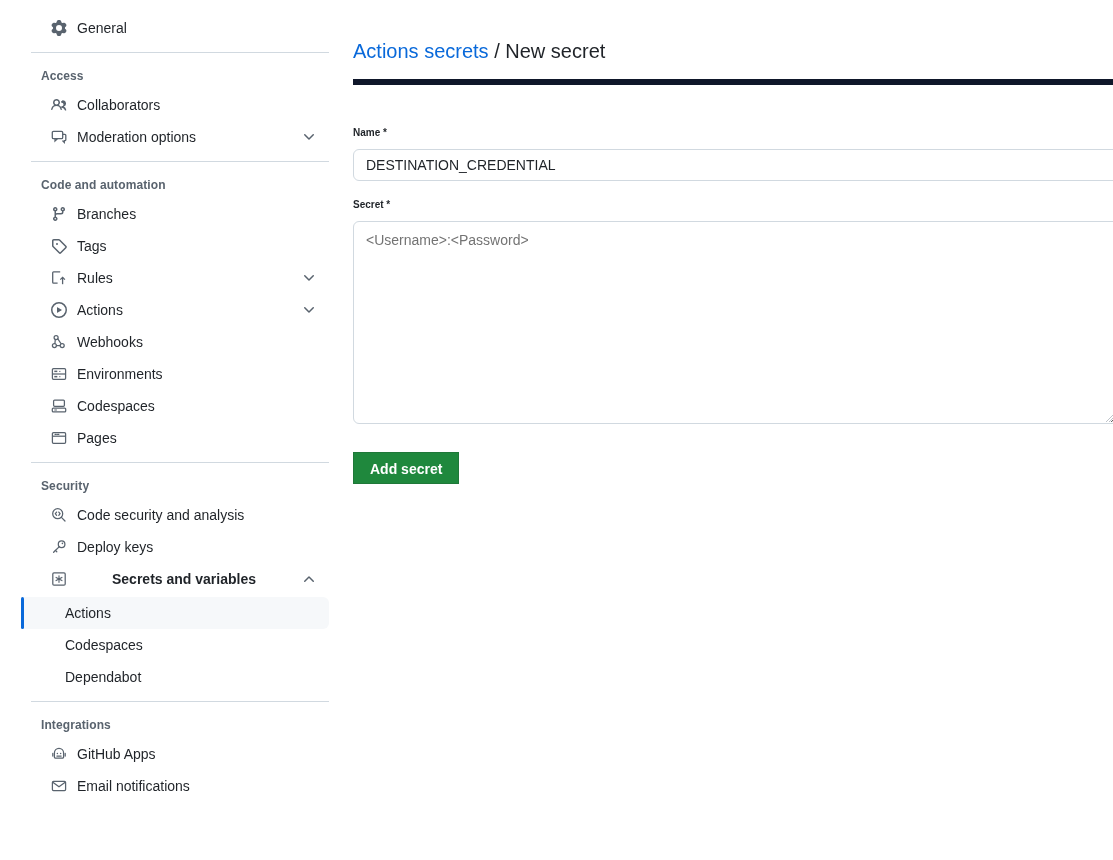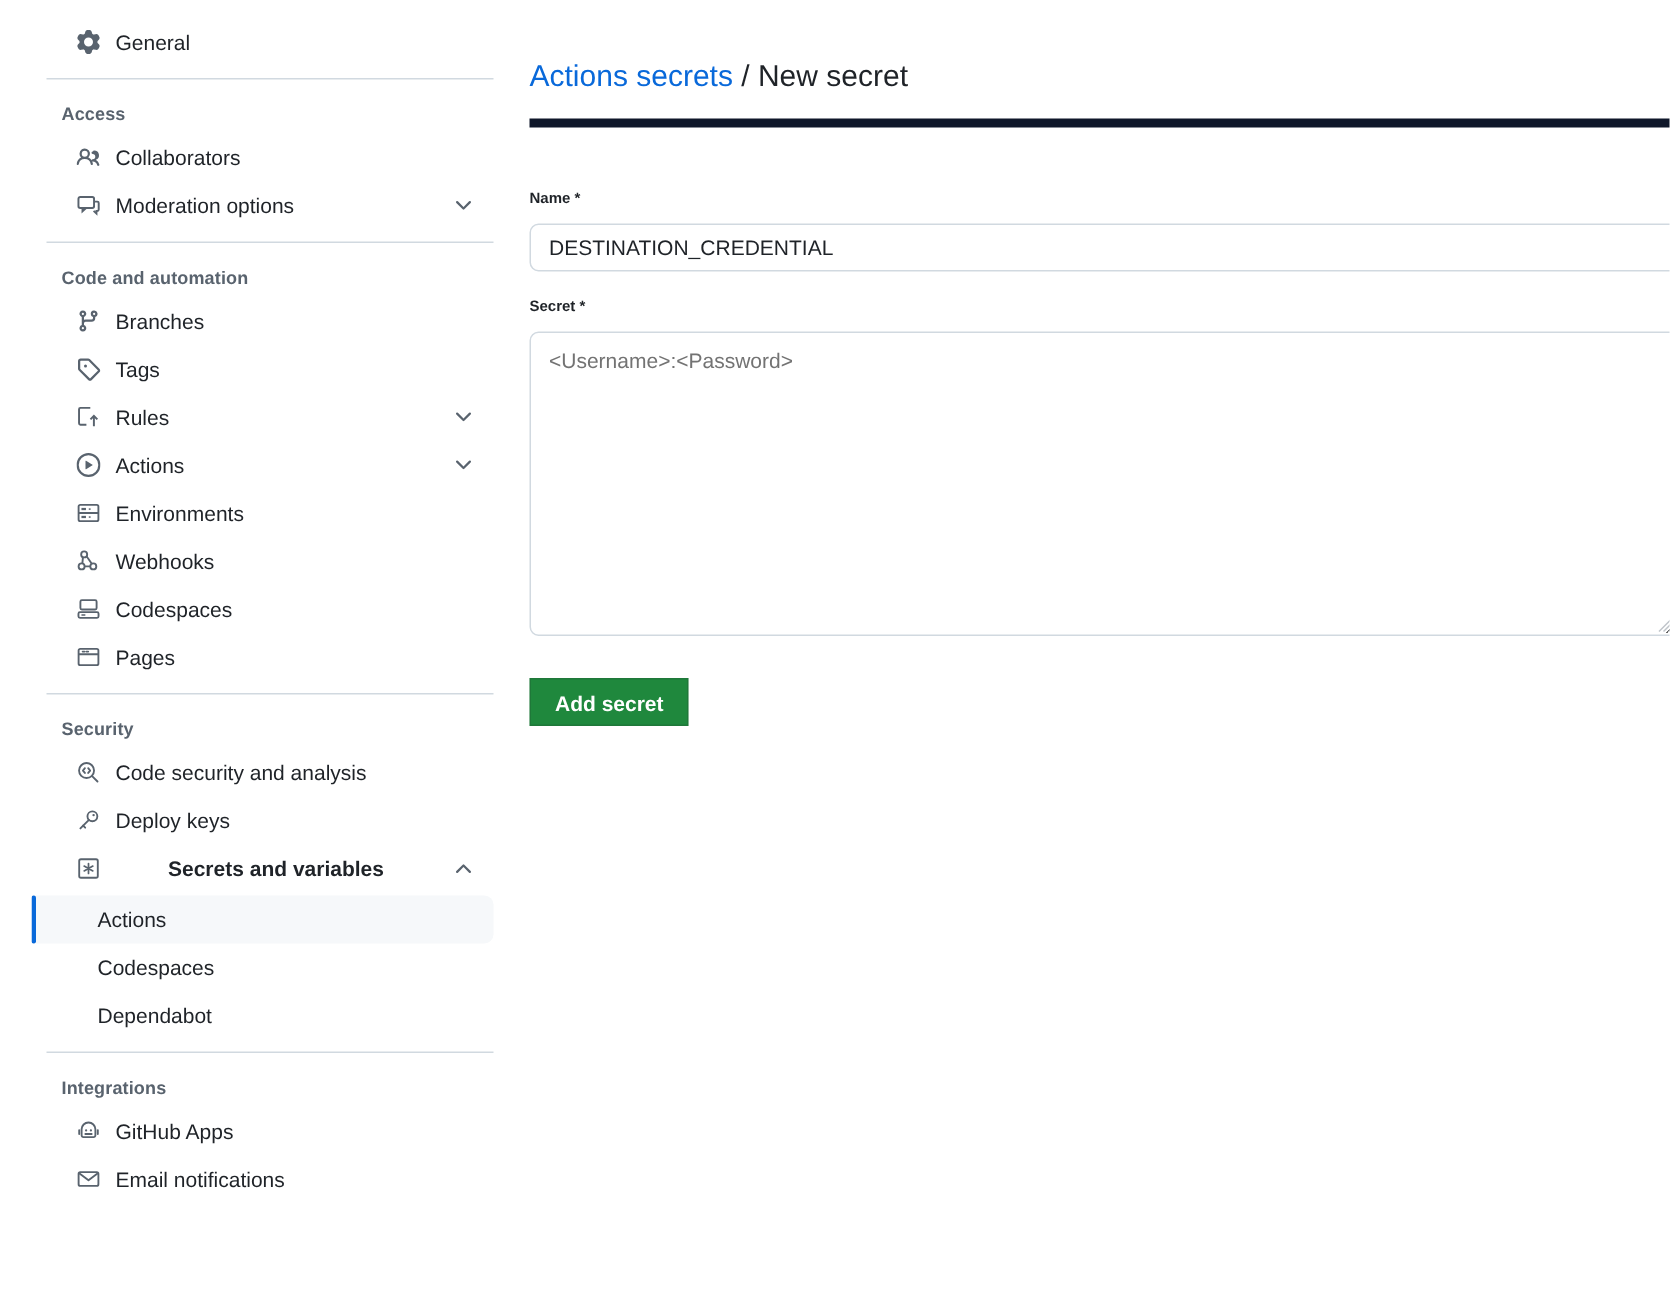--- a/index.html
+++ b/index.html
@@ -272,43 +272,43 @@
         <span class="chev">
           <svg width="16" height="16" viewBox="0 0 16 16" fill="currentColor">
               <path d="M12.78 5.22a.749.749 0 0 1 0 1.06l-4.25 4.25a.749.749 0 0 1-1.06 0L3.22 6.28a.749.749 0 1 1 1.06-1.06L8 8.939l3.72-3.719a.749.749 0 0 1 1.06 0Z"></path>
             </svg>
         </span>
       </a>
 
       <a class="nav-item">
         <span class="ico">
           <svg width="16" height="16" viewBox="0 0 16 16" fill="none" stroke="currentColor" stroke-width="1.25">
+              <circle cx="5.1" cy="3.6" r="2"></circle>
+              <circle cx="11.2" cy="11.6" r="2"></circle>
+              <circle cx="3.4" cy="11.6" r="2"></circle>
+              <path d="M4.3 5.4 3.9 9.7"></path>
+              <path d="M6.6 4.7l3.7 5.3"></path>
+              <path d="M5.4 11.6h3.8"></path>
+            </svg>
+        </span>
+        <span class="lbl">Webhooks</span>
+      </a>
+
+      <a class="nav-item">
+        <span class="ico">
+          <svg width="16" height="16" viewBox="0 0 16 16" fill="none" stroke="currentColor" stroke-width="1.25">
               <rect x="1.4" y="2.6" width="13.2" height="10.8" rx="1.1"></rect>
               <path d="M1.4 8h13.2"></path>
               <rect x="3.3" y="4.6" width="3" height="1.5" fill="currentColor" stroke="none"></rect>
               <rect x="3.3" y="9.9" width="3" height="1.5" fill="currentColor" stroke="none"></rect>
               <rect x="8.2" y="4.9" width="1.2" height="1" fill="currentColor" stroke="none"></rect>
               <rect x="8.2" y="10.2" width="1.2" height="1" fill="currentColor" stroke="none"></rect>
             </svg>
         </span>
         <span class="lbl">Environments</span>
-      </a>
-
-      <a class="nav-item">
-        <span class="ico">
-          <svg width="16" height="16" viewBox="0 0 16 16" fill="none" stroke="currentColor" stroke-width="1.25">
-              <circle cx="5.1" cy="3.6" r="2"></circle>
-              <circle cx="11.2" cy="11.6" r="2"></circle>
-              <circle cx="3.4" cy="11.6" r="2"></circle>
-              <path d="M4.3 5.4 3.9 9.7"></path>
-              <path d="M6.6 4.7l3.7 5.3"></path>
-              <path d="M5.4 11.6h3.8"></path>
-            </svg>
-        </span>
-        <span class="lbl">Webhooks</span>
       </a>
 
       <a class="nav-item">
         <span class="ico">
           <svg width="16" height="16" viewBox="0 0 16 16" fill="none" stroke="currentColor" stroke-width="1.25">
               <rect x="2.6" y="2.1" width="10.8" height="6.2" rx="1"></rect>
               <rect x="1.3" y="10.1" width="13.4" height="3.8" rx="1"></rect>
               <rect x="3.3" y="11.5" width="2.6" height="1" fill="currentColor" stroke="none"></rect>
             </svg>
         </span>

